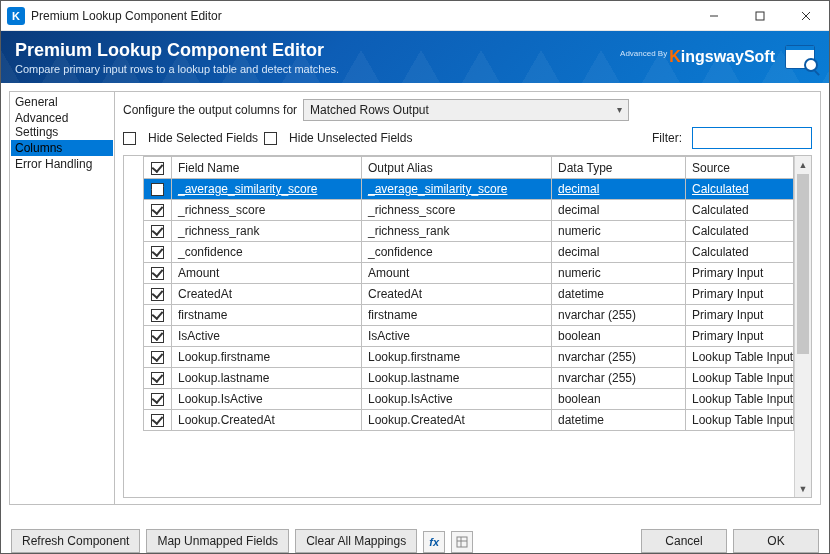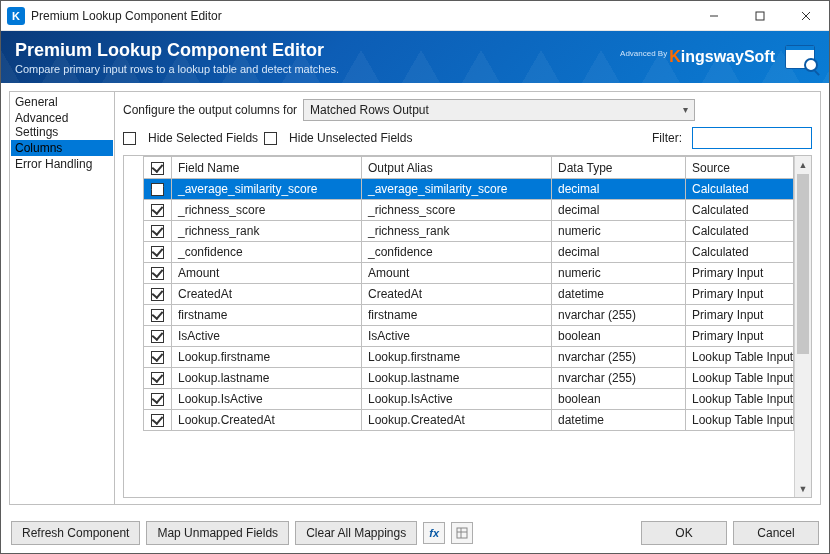--- a/index.html
+++ b/index.html
@@ -31,51 +31,51 @@
   .brand-icon .mag { position:absolute; right:-4px; bottom:-4px; width:14px; height:14px; border:2px solid #0a5aa6; border-radius:50%; background:#fff;}
   .brand-icon .mag::after { content:""; position:absolute; right:-4px; bottom:-4px; width:6px; height:2px; background:#0a5aa6; transform:rotate(45deg);}
   
   .body { flex:1; display:flex; padding:8px; gap:0; min-height:0;}
   .sidebar { width:106px; border:1px solid #bfbfbf; border-right:1px solid #bfbfbf; background:#fff; padding:2px 1px; }
   .sidebar .item { padding:1px 4px; cursor:default; }
   .sidebar .item.selected { background:#0078d7; color:#000000;}
   .main { flex:1; border:1px solid #bfbfbf; border-left:none; padding:7px 8px 6px 8px; display:flex; flex-direction:column; min-height:0;}
   .row-config { display:flex; align-items:center; gap:6px; margin-bottom:6px;}
   .row-config label { white-space:nowrap;}
-  .select { flex:0 0 auto; width:392px; height:22px; border:1px solid #adadad; background:#efefef; display:flex; align-items:center; padding:10px 6px; position:relative;}
+  .select { flex:0 0 auto; width:326px; height:22px; border:1px solid #adadad; background:#efefef; display:flex; align-items:center; padding:10px 6px; position:relative;}
   .select .chev { position:absolute; right:6px; top:4px; font-size:10px; color:#555;}
   .row-filters { display:flex; align-items:center; gap:6px; margin-bottom:6px;}
   .chk { width:13px; height:13px; border:1px solid #333; display:inline-block; vertical-align:middle; position:relative; background:#fff;}
   .chklabel { display:flex; align-items:center; gap:12px;}
   .row-filters .spacer { flex:1;}
   .filter-label { margin-right:4px;}
   .filter-input { width:120px; height:22px; border:1px solid #0078d7; outline:none; padding:0 4px; background:#fff; font-family:inherit; font-size:12px;}
   
   .table-wrap { flex:1; border:1px solid #bfbfbf; overflow:hidden; position:relative; display:flex; min-height:0;}
   .table-scroll { flex:1; overflow:hidden;padding-left:19px; }
   table { border-collapse:collapse; width:100%; table-layout:fixed;}
   th, td { border:1px solid #bfbfbf; padding:3px 6px; text-align:left; overflow:hidden; white-space:nowrap; font-weight:normal;}
   th { background:#fff; height:22px; }
   td { height:21px; }
   col.chk-col { width:28px;}
   col.fn-col { width:190px;}
   col.oa-col { width:190px;}
   col.dt-col { width:134px;}
   col.src-col { width:auto;}
   .th-chk, .td-chk { text-align:center; padding:0;}
-  tr.selected td { background:#0078d7; color:#fff;}
+  tr.selected td { background:#0078d7; color:#fff;text-decoration:underline;}
   tr.selected td .chk.checked::after { border-color:#fff;}
   .chk.checked::after { content:""; position:absolute; left:2px; top:-1px; width:5px; height:8px; border:solid #333; border-width:0 2px 2px 0; transform:rotate(40deg);}
   .vscroll { width:17px; background:#f0f0f0; border-left:1px solid #d0d0d0; position:relative;}
   .vscroll .thumb { position:absolute; left:2px; right:2px; top:18px; height:180px; background:#c6c6c6;}
   .vscroll .arr { position:absolute; left:0; right:0; height:17px; display:flex; align-items:center; justify-content:center; font-size:9px; color:#555;}
   .vscroll .arr.up { top:0;}
   .vscroll .arr.down { bottom:0;}
   
-  .footer { height:40px; display:flex; align-items:center; padding:0 10px; gap:6px; border-top:0; }
+  .footer { height:40px; display:flex; align-items:flex-end; padding:0 10px; gap:6px; border-top:0; }
   .btn { height:24px; min-width:72px; padding:0 10px; border:1px solid #adadad; background:#e9e9e9; display:flex; align-items:center; justify-content:center; cursor:default;}
   .iconbtn { width:22px; height:22px; border:1px solid #adadad; background:#f5f5f5; display:flex; align-items:center; justify-content:center; font-size:11px;}
   .footer .spacer { flex:1;}
 </style>
 </head>
 <body>
 
 <div class="window">
 
   <div class="titlebar">
@@ -273,17 +273,17 @@
         <span style="color:#0a5aa6;font-style:italic;font-weight:bold;">fx</span>
       </div>
     <div class="iconbtn">
         <svg width="12" height="12">
           <rect x="1" y="1" width="10" height="10" fill="none" stroke="#888"></rect>
           <line x1="1" y1="5" x2="11" y2="5" stroke="#888"></line>
           <line x1="5" y1="1" x2="5" y2="11" stroke="#888"></line>
         </svg>
       </div>
     <div class="spacer"></div>
+    <div class="btn" style="min-width:86px">Cancel</div>
     <div class="btn" style="min-width:86px">OK</div>
-    <div class="btn" style="min-width:86px">Cancel</div>
   </div>
 
 </div>
 
 </body></html>

